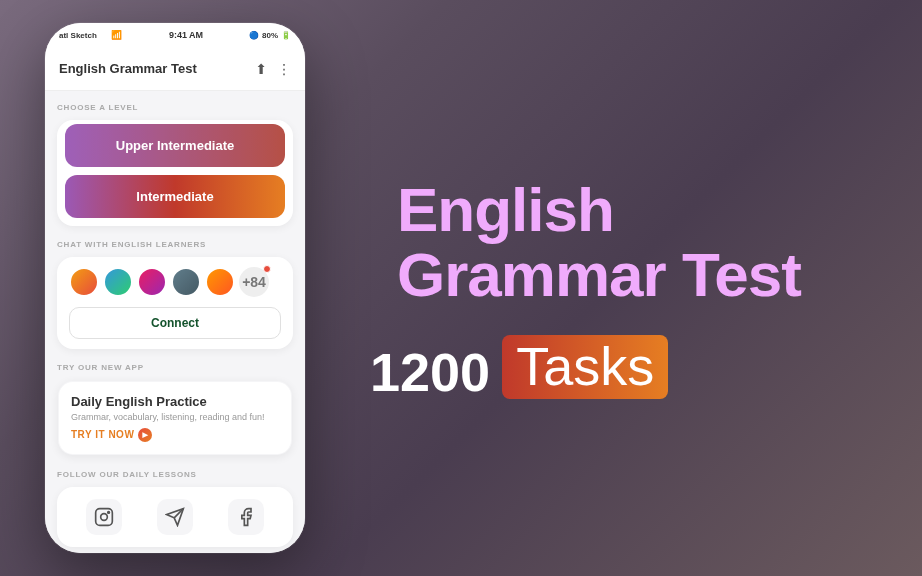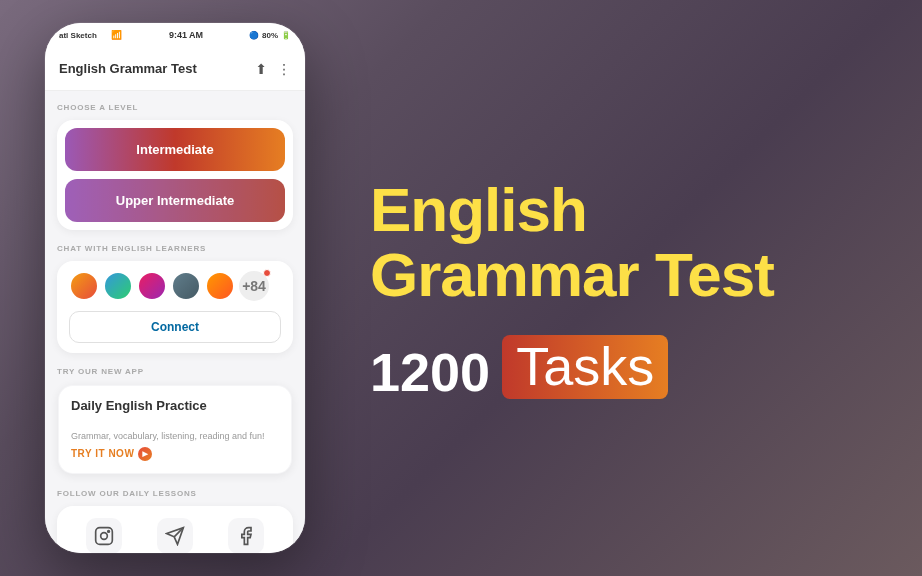--- a/index.html
+++ b/index.html
@@ -209,21 +209,21 @@
     }
 
     .connect-btn {
       width: 100%;
       background: white;
       border: 1.5px solid #e0e0e0;
       border-radius: 10px;
       padding: 8px;
       font-size: 12px;
       font-weight: 600;
-      color: #0369a1;
+      color: #14532d;
       cursor: pointer;
       text-align: center;
     }
 
     
     .new-app-card {
       background: white;
       border-radius: 16px;
       padding: 12px;
       margin-bottom: 14px;
@@ -239,21 +239,21 @@
       inset: -2px;
       border-radius: 18px;
       background: linear-gradient(135deg, #e74c3c, #e67e22);
       z-index: -1;
     }
 
     .new-app-title {
       font-size: 13px;
       font-weight: 700;
       color: #333;
-      margin-bottom: 18px;
+      margin-bottom: 3px;
     }
 
     .new-app-desc {
       font-size: 9px;
       color: #999;
       margin-bottom: 2px;
     }
 
     .try-now-btn {
       display: inline-flex;
@@ -314,24 +314,25 @@
       left: 320px;
       display: flex;
       flex-direction: column;
       justify-content: center;
       padding: 40px 50px;
     }
 
     .main-title {
       font-size: 62px;
       font-weight: 700;
-      color: #fde047;
+      color: #f0abfc;
       line-height: 1.05;
       margin-bottom: 28px;
       letter-spacing: -1px;
+      margin-left: 27px;
     }
 
     .tasks-row {
       display: flex;
       align-items: flex-end;
       gap: 12px;
     }
 
     .tasks-number {
       font-size: 54px;
@@ -376,22 +377,22 @@
       <div class="app-bar-icons">
         <span class="app-bar-icon">⬆</span>
         <span class="app-bar-icon">⋮</span>
       </div>
     </div>
 
     <div class="phone-content">
 
       <div class="section-label">CHOOSE A LEVEL</div>
       <div class="level-card">
+        <button class="level-btn level-btn-upper">Upper Intermediate</button>
         <button class="level-btn level-btn-intermediate">Intermediate</button>
-        <button class="level-btn level-btn-upper">Upper Intermediate</button>
       </div>
 
       <div class="section-label">CHAT WITH ENGLISH LEARNERS</div>
       <div class="chat-card">
         <div class="avatars-row">
           <div class="avatar avatar-1"></div>
           <div class="avatar avatar-2"></div>
           <div class="avatar avatar-3"></div>
           <div class="avatar avatar-4"></div>
           <div class="avatar avatar-5"></div>

